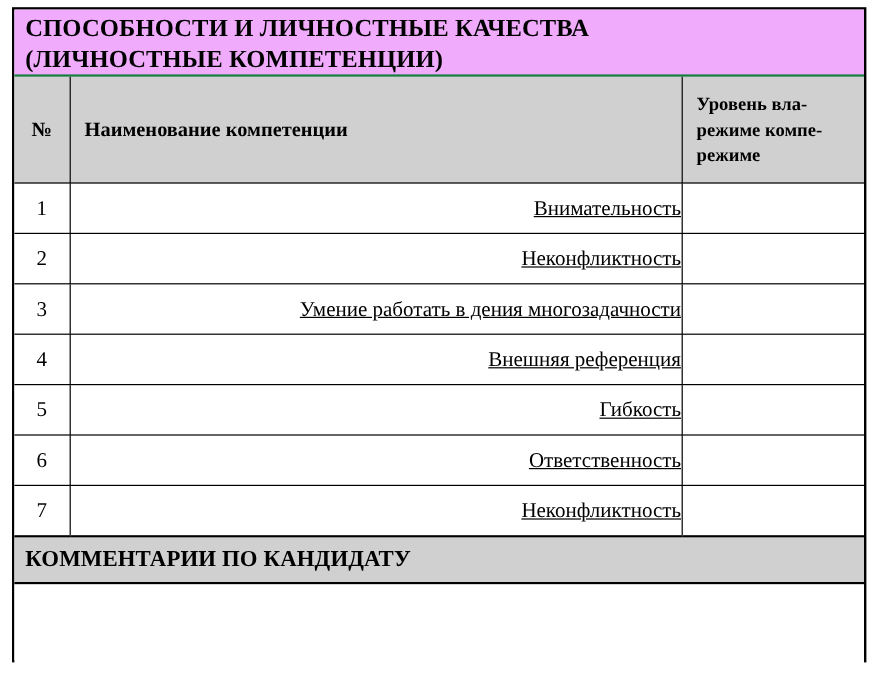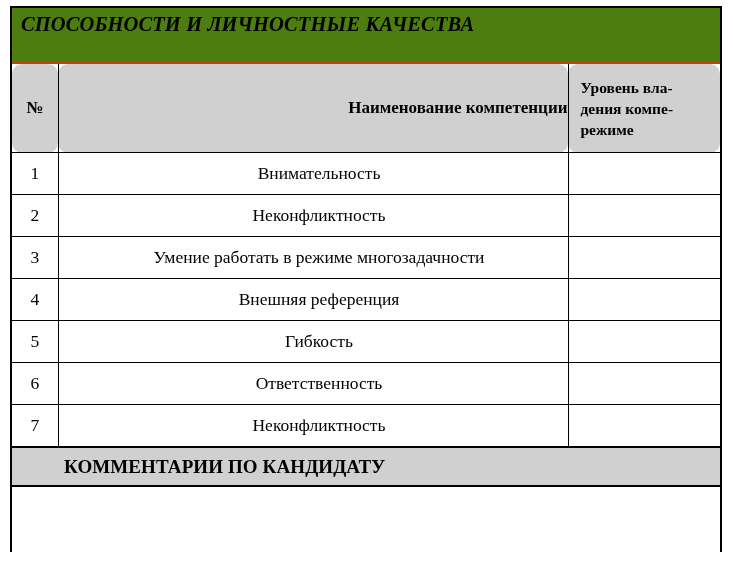--- a/index.html
+++ b/index.html
@@ -24,24 +24,23 @@
     height: 546px;
     box-sizing: border-box;
     border: 2px solid #000000;
     background: #ffffff;
   }
 
   
   .title-band {
     box-sizing: border-box;
     height: 56px;
-    background: #4d7c0f;
-    border-bottom: 2px solid #c2410c;
+    background: #f0abfc;
+    border-bottom: 2px solid #15803d;
     padding: 3px 0 0 9px;
-    font-style: italic;
   }
   .title-line {
     font-size: 20.5px;
     font-weight: bold;
     line-height: 26px;
     letter-spacing: 0.1px;
     white-space: nowrap;
   }
 
   
@@ -56,21 +55,20 @@
 
   .comp-table th,
   .comp-table td {
     border: 1px solid #000000;
     border-top: none;
     padding: 0;
     vertical-align: middle;
   }
   .comp-table tr:first-child th {
     border-top: none;
-    border-radius: 10px;
   }
   .comp-table th:first-child,
   .comp-table td:first-child {
     border-left: none;
   }
   .comp-table th:last-child,
   .comp-table td:last-child {
     border-right: none;
   }
 
@@ -79,21 +77,21 @@
     height: 88px;
     font-weight: bold;
     font-size: 16px;
     border-bottom: 2px solid #000000;
   }
   .th-num {
     text-align: center;
     font-size: 17px;
   }
   .th-name {
-    text-align: right;
+    text-align: left;
     padding-left: 12px !important;
     font-size: 17px;
   }
   .th-level {
     text-align: left;
     padding: 0 6px 0 12px !important;
     font-size: 15.5px;
     line-height: 21px;
   }
   .th-level span { display: block; }
@@ -101,22 +99,23 @@
   tbody td {
     height: 41px;
     background: #ffffff;
     font-size: 17.5px;
     font-weight: normal;
   }
   .td-num {
     text-align: center;
   }
   .td-name {
-    text-align: center;
+    text-align: right;
     padding-left: 12px !important;
+    text-decoration: underline;
   }
   .td-level {
     background: #ffffff;
   }
   tbody tr:last-child td {
     border-bottom: 2px solid #000000;
   }
 
   
   .comments-header {
@@ -126,73 +125,73 @@
     border-bottom: 2px solid #000000;
     display: flex;
     align-items: center;
     padding-left: 9px;
   }
   .comments-header-label {
     font-size: 19px;
     font-weight: bold;
     letter-spacing: 0.1px;
     white-space: nowrap;
-    margin-left: 43px;
   }
   .comments-body {
     box-sizing: border-box;
     height: 95px;
     background: #ffffff;
     padding: 6px 9px;
     font-size: 17px;
     line-height: 22px;
     white-space: pre-wrap;
     overflow: hidden;
   }
 </style>
 </head>
 <body>
 
 <div class="sheet">
 
   <div class="title-band">
     <div class="title-line">СПОСОБНОСТИ И ЛИЧНОСТНЫЕ КАЧЕСТВА</div>
+    <div class="title-line">(ЛИЧНОСТНЫЕ КОМПЕТЕНЦИИ)</div>
   </div>
 
   <table class="comp-table">
     <colgroup>
       <col class="c-num">
       <col class="c-name">
       <col class="c-level">
     </colgroup>
     <thead>
       <tr>
         <th class="th-num">№</th>
         <th class="th-name">Наименование компетенции</th>
         <th class="th-level">
           <span>Уровень вла-</span>
-          <span>дения компе-</span>
+          <span>режиме компе-</span>
           <span>режиме</span>
         </th>
       </tr>
     </thead>
     <tbody>
       <tr>
         <td class="td-num">1</td>
         <td class="td-name">Внимательность</td>
         <td class="td-level"></td>
       </tr>
       <tr>
         <td class="td-num">2</td>
         <td class="td-name">Неконфликтность</td>
         <td class="td-level"></td>
       </tr>
       <tr>
         <td class="td-num">3</td>
-        <td class="td-name">Умение работать в режиме многозадачности</td>
+        <td class="td-name">Умение работать в дения многозадачности</td>
         <td class="td-level"></td>
       </tr>
       <tr>
         <td class="td-num">4</td>
         <td class="td-name">Внешняя референция</td>
         <td class="td-level"></td>
       </tr>
       <tr>
         <td class="td-num">5</td>
         <td class="td-name">Гибкость</td>

